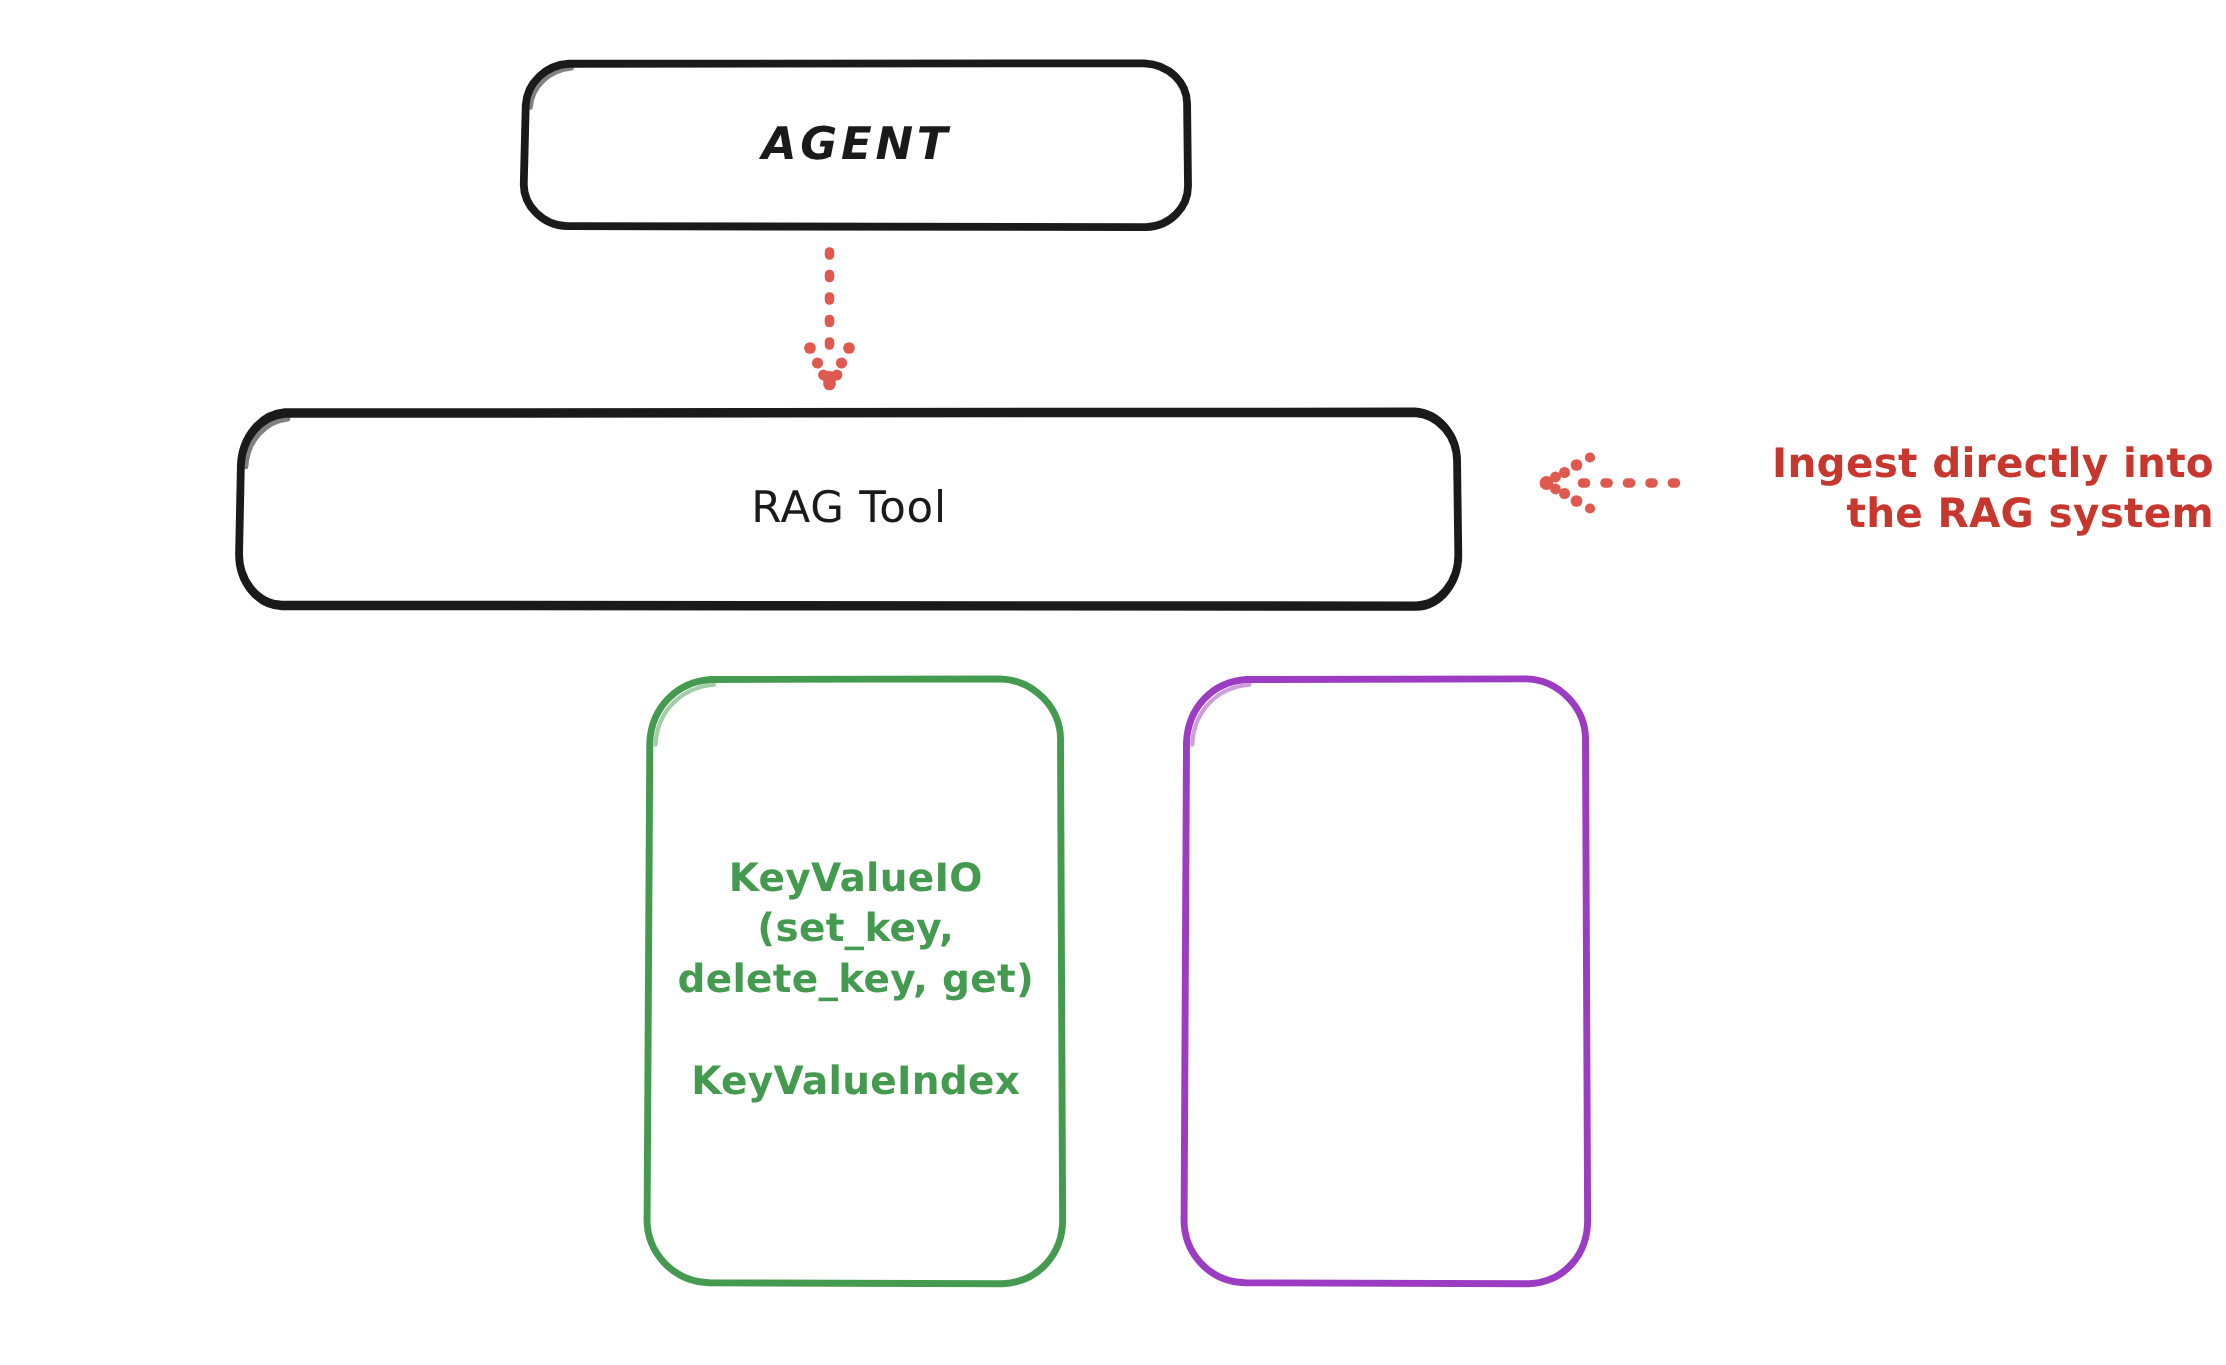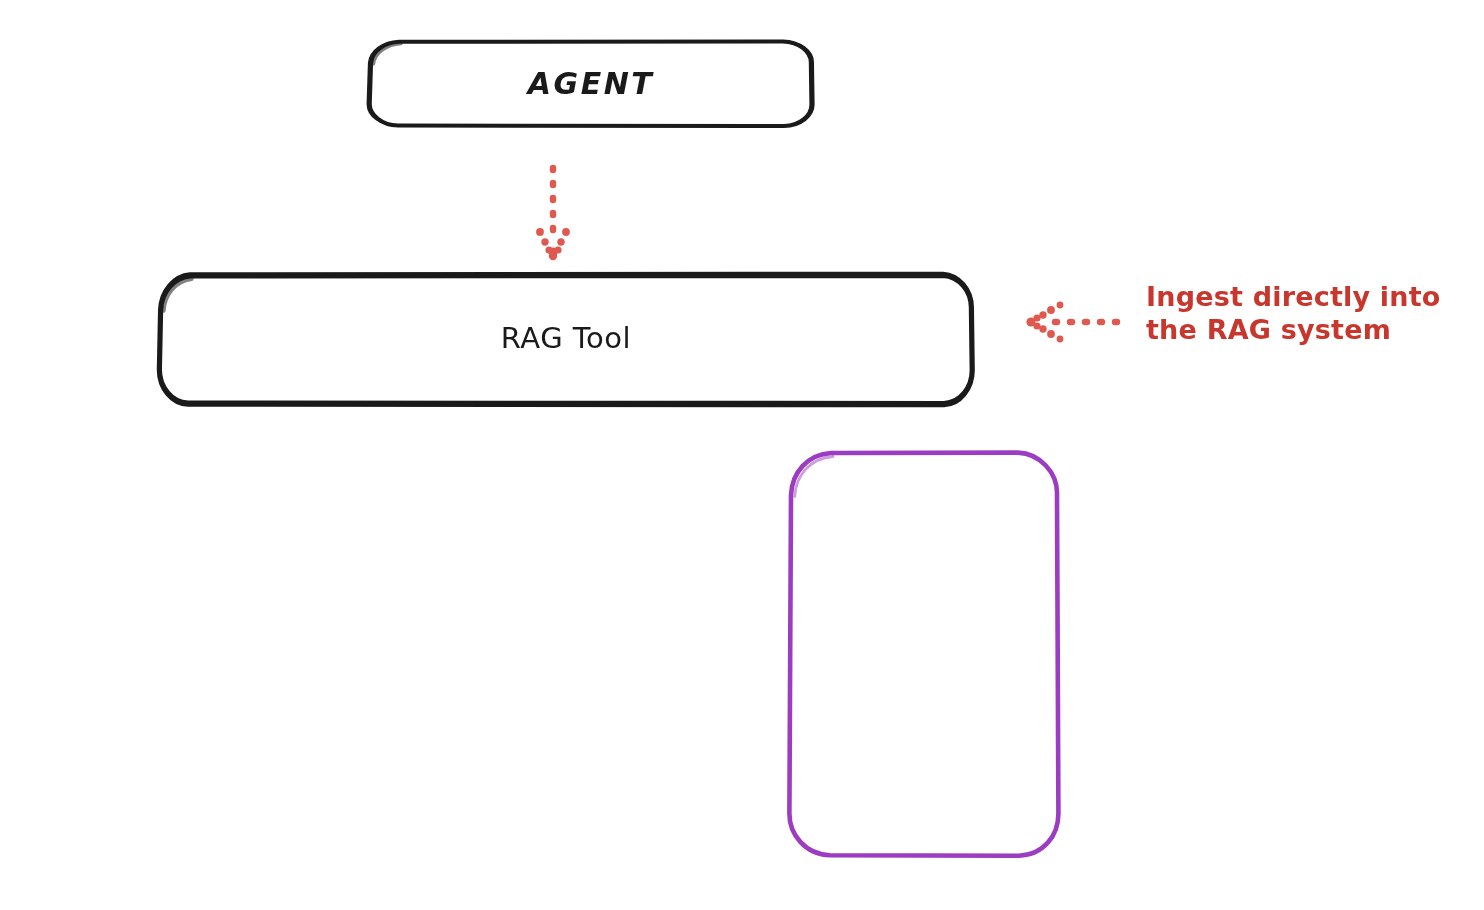--- a/index.html
+++ b/index.html
@@ -40,24 +40,24 @@
     position: relative;
     z-index: 2;
     text-align: center;
     white-space: pre-line;
     line-height: 1.24;
     letter-spacing: 0.2px;
   }
 
   
   #agent-box {
-    left: 366px;
+    left: 346px;
     top: 39px;
     width: 450px;
-    height: 89px;
+    height: 115px;
   }
   #agent-box .node-label {
     font-family: "DejaVu Sans", sans-serif;
     font-style: italic;
     font-weight: 700;
     font-size: 30px;
     letter-spacing: 2.5px;
     color: #1a1a1a;
   }
 
@@ -101,29 +101,29 @@
     --c-purple: #9b3cc2;
     --c-red:    #c8372d;
     --c-redlite:#e0594f;
     --c-black:  #1a1a1a;
   }
 
   
   #annotation-text {
     position: absolute;
     left: 1146px;
-    top: 281px;
+    top: 294px;
     width: 330px;
     color: var(--c-red);
     font-family: "DejaVu Sans", sans-serif;
     font-size: 27px;
     font-weight: 600;
     line-height: 1.22;
     white-space: pre-line;
-    text-align: left;
+    text-align: right;
     letter-spacing: 0.2px;
   }
 
   .arrow-layer {
     position: absolute;
     left: 0;
     top: 0;
     width: 1484px;
     height: 910px;
     pointer-events: none;
@@ -163,20 +163,39 @@
                L 815.4 31
                C 815.8 16, 803 4, 787 3.2
                Z" fill="#ffffff" stroke="#1a1a1a" stroke-width="5.2" stroke-linecap="round" stroke-linejoin="round"></path>
       <path d="M 36 6.6
                C 21 7.8, 9 18.8, 8 32.8" fill="none" stroke="#1a1a1a" stroke-width="3.2" stroke-linecap="round" opacity="0.55"></path>
     </svg>
     <div class="node-label">RAG Tool</div>
   </div>
 
 
+  <div class="node store-box" id="keyvalue-io-box">
+    <svg class="node-svg" viewBox="0 0 285 410" preserveAspectRatio="none">
+      <path d="M 46 4
+               C 23 5.5, 6.2 23, 5.2 46
+               L 3.4 362
+               C 2.4 386, 21 405.5, 45 406.2
+               L 240 406.8
+               C 264 406, 281 387, 280.4 363
+               L 279 46
+               C 280 23, 261 4.4, 239 3.6
+               Z" fill="#ffffff" stroke="#449b4f" stroke-width="4.6" stroke-linecap="round" stroke-linejoin="round"></path>
+      <path d="M 48 7.5 C 26 9.2, 10 25.5, 9 47.5" fill="none" stroke="#449b4f" stroke-width="2.8" stroke-linecap="round" opacity="0.5"></path>
+    </svg>
+    <div class="node-label">KeyValueIO
+(set_key,
+delete_key, get)
+
+KeyValueIndex</div>
+  </div>
 
   <div class="node store-box" id="relational-io-box">
     <svg class="node-svg" viewBox="0 0 277 410" preserveAspectRatio="none">
       <path d="M 45 4
                C 22 5.5, 6 23, 5 46
                L 3.4 362
                C 2.4 386, 20 405.5, 44 406.2
                L 233 406.8
                C 257 406, 273 387, 272.4 363
                L 271 46

